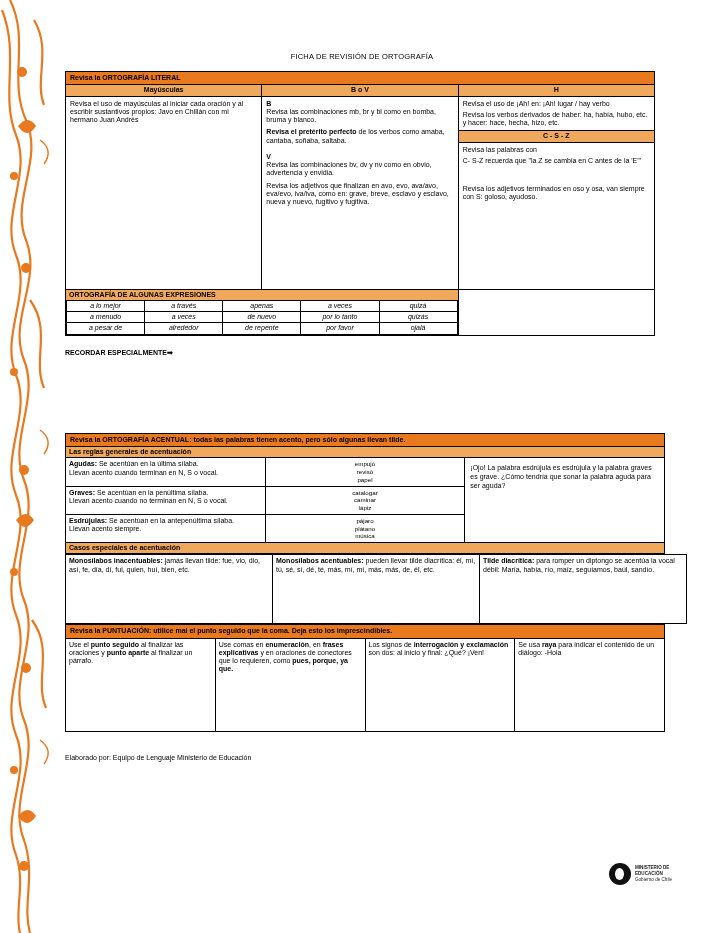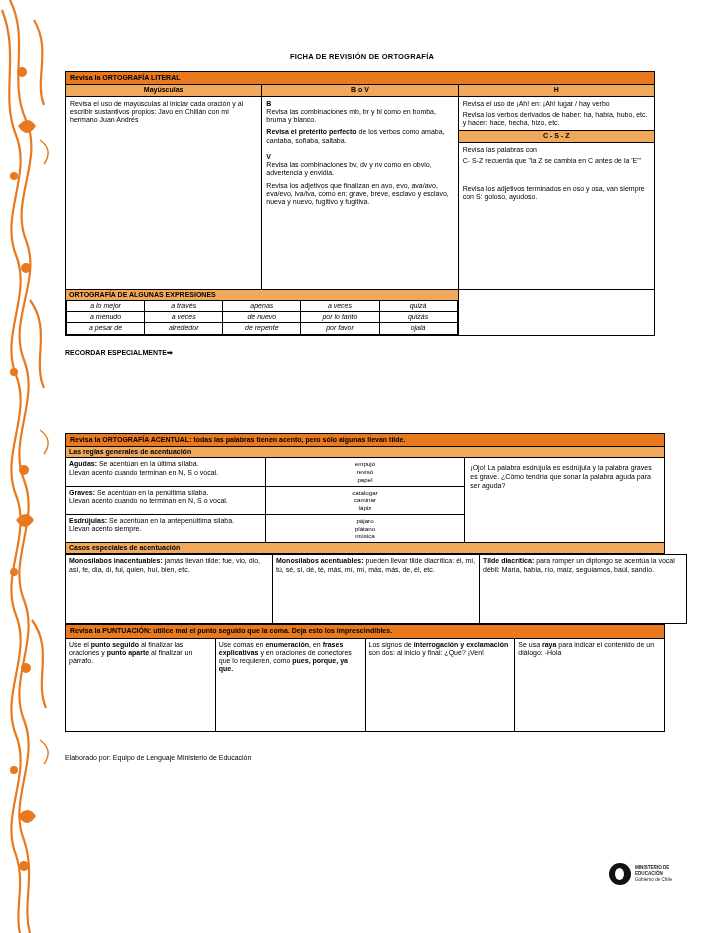--- a/index.html
+++ b/index.html
@@ -31,21 +31,21 @@
     position: absolute;
     left: 62px;
     top: 0;
     width: 658px;
     height: 933px;
   }
 
   .doc-title {
     text-align: center;
     font-size: 7.5px;
-    font-weight: bold;
+    font-weight: normal;
     letter-spacing: .2px;
     margin-top: 52px;
     margin-right: 58px;
   }
 
   
   table {
     border-collapse: collapse;
     table-layout: fixed;
   }

